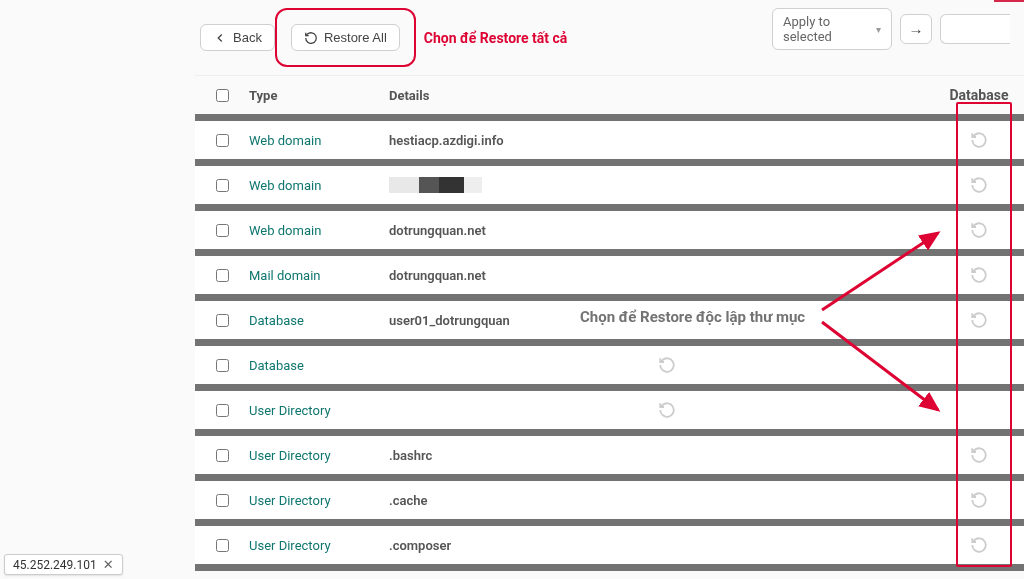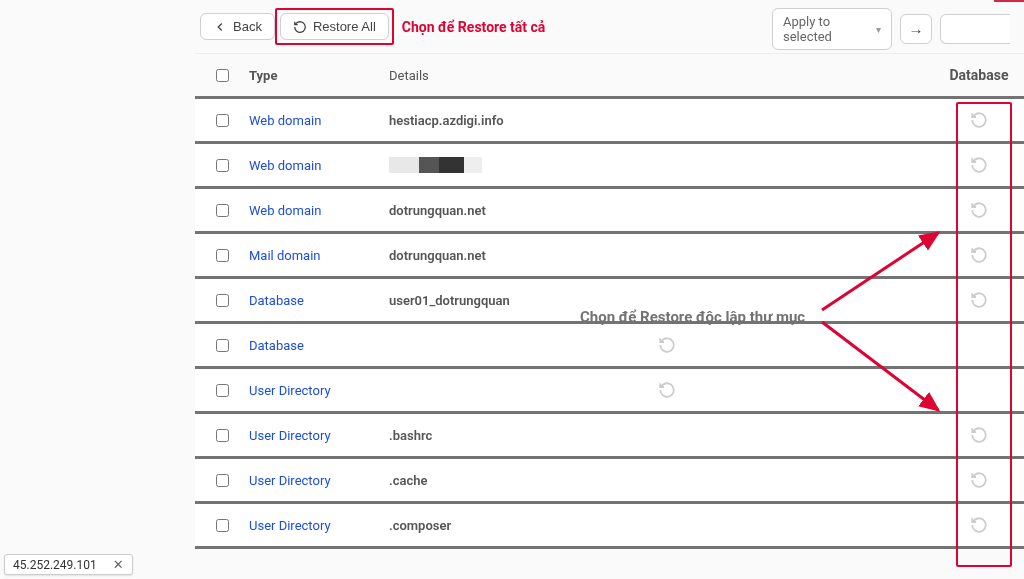--- a/index.html
+++ b/index.html
@@ -35,22 +35,22 @@
       background: #fff;
       border: 1px solid #d0d0d0;
       border-radius: 6px;
       font-size: 13px;
       color: #444;
       cursor: pointer;
     }
     .btn .icon-svg { width: 14px; height: 14px; }
     .restore-all-wrap {
       border: 2.5px solid #dd0333;
-      padding: 3px;
-      border-radius: 2px;
+      padding: 14px;
+      border-radius: 12px;
     }
     .annot {
       color: #dd0333;
       font-weight: 700;
       font-size: 14px;
       margin-left: 8px;
     }
     .toolbar-right {
       position: absolute;
       right: 14px;
@@ -99,36 +99,36 @@
       margin-left: 195px;
       margin-right: 0;
       background: #fff;
       border-top: 1px solid #eee;
     }
     .row {
       display: grid;
       grid-template-columns: 54px 140px 1fr 70px 10px;
       align-items: center;
       min-height: 45px;
-      border-bottom: 3px solid #737373;
+      border-bottom: 7px solid #737373;
       padding: 3px 0;
       position: relative;
     }
     .row.header {
       font-weight: 700;
       color: #555;
       font-size: 14px;
       background: #fafafa;
     }
     .row .chk { display: flex; justify-content: center; }
     .row .chk input { width: 13px; height: 13px; accent-color: #666; }
-    .row .type { color: #1d4ed8; font-size: 13px; }
+    .row .type { color: #0f766e; font-size: 13px; }
     .row.header .type { color: #555; }
     .row .details { color: #555; font-size: 13px; font-weight: 600; }
-    .row.header .details { font-weight: 400; }
+    .row.header .details { font-weight: 700; }
     .row .restore { display: flex; justify-content: center; }
     .restore-icon {
       width: 18px; height: 18px;
       color: #ccc;
       cursor: pointer;
     }
     .restore-col-box {
       position: absolute;
       top: 102px;
       height: 465px;
@@ -169,21 +169,21 @@
       left: 4px;
       bottom: 4px;
       background: #fff;
       border: 1px solid #ccc;
       border-radius: 3px;
       padding: 2px 8px;
       font-size: 12px;
       color: #333;
       display: flex;
       align-items: center;
-      gap: 16px;
+      gap: 6px;
       box-shadow: 0 1px 2px rgba(0,0,0,0.1);
     }
     .ip-tag .x { color: #666; cursor: pointer; font-size: 13px; }
   </style>
 </head>
 <body>
 
 <div class="top-accent"></div>
 
 <div class="toolbar">

